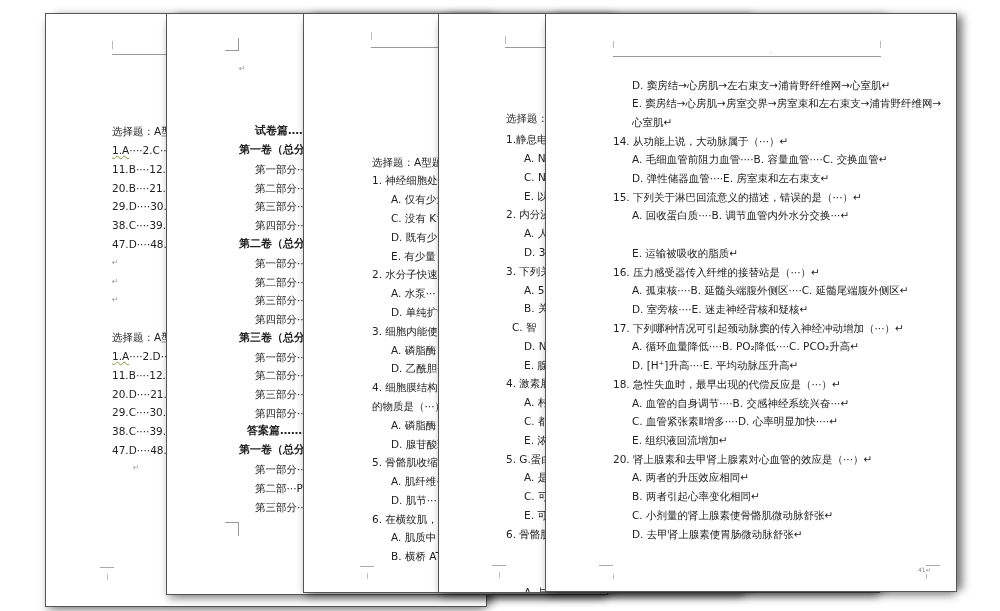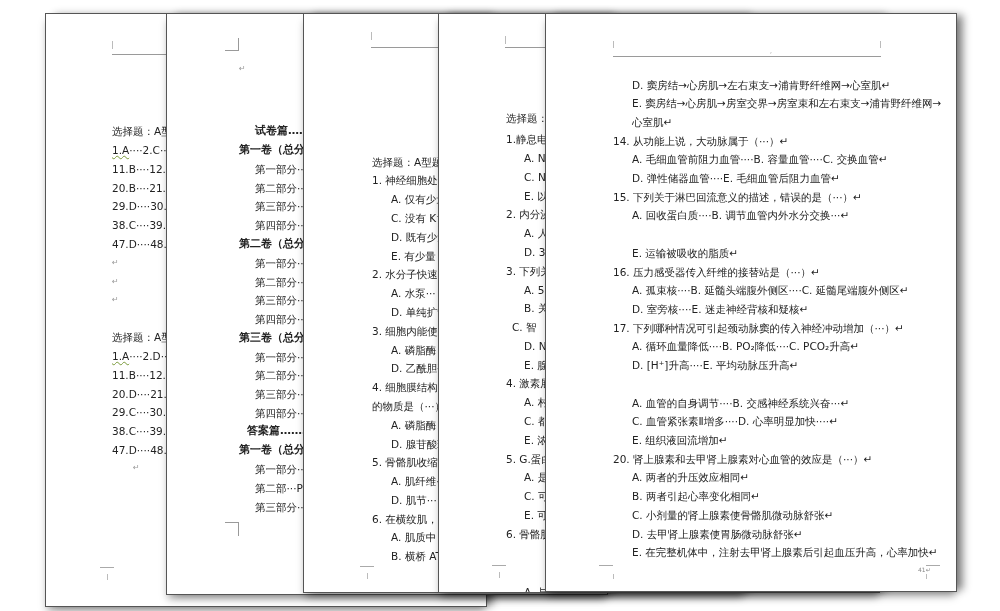--- a/index.html
+++ b/index.html
@@ -136,37 +136,37 @@
 <div class="page" style="left:545px; top:13px; width:410px; height:577px; z-index:5;">
   <div class="tick" style="left:67px; top:27px; height:7px;"></div>
   <div class="tick" style="left:334px; top:27px; height:7px;"></div>
   <div class="hdr-line" style="left:67px; top:42px; width:268px;"></div>
   <div class="line mark" style="left:224px; top:30px; font-size:6px;">,</div>
   <div class="line" style="left:86px; top:82px;">E. 窦房结→心房肌→房室交界→房室束和左右束支→浦肯野纤维网→</div>
   <div class="line" style="left:86px; top:64px;">D. 窦房结→心房肌→左右束支→浦肯野纤维网→心室肌↵</div>
   <div class="line" style="left:86px; top:101px;">心室肌↵</div>
   <div class="line" style="left:67px; top:120px;">14. 从功能上说，大动脉属于（···）↵</div>
   <div class="line" style="left:86px; top:138px;">A. 毛细血管前阻力血管····B. 容量血管····C. 交换血管↵</div>
-  <div class="line" style="left:86px; top:157px;">D. 弹性储器血管····E. 毛细血管后阻力血管↵</div>
+  <div class="line" style="left:86px; top:157px;">D. 弹性储器血管····E. 房室束和左右束支↵</div>
   <div class="line" style="left:67px; top:176px;">15. 下列关于淋巴回流意义的描述，错误的是（···）↵</div>
   <div class="line" style="left:86px; top:194px;">A. 回收蛋白质····B. 调节血管内外水分交换···↵</div>
   <div class="line" style="left:86px; top:232px;">E. 运输被吸收的脂质↵</div>
   <div class="line" style="left:67px; top:251px;">16. 压力感受器传入纤维的接替站是（···）↵</div>
   <div class="line" style="left:86px; top:269px;">A. 孤束核····B. 延髓头端腹外侧区····C. 延髓尾端腹外侧区↵</div>
   <div class="line" style="left:86px; top:288px;">D. 室旁核····E. 迷走神经背核和疑核↵</div>
   <div class="line" style="left:67px; top:307px;">17. 下列哪种情况可引起颈动脉窦的传入神经冲动增加（···）↵</div>
   <div class="line" style="left:86px; top:325px;">A. 循环血量降低····B. PO₂降低····C. PCO₂升高↵</div>
   <div class="line" style="left:86px; top:344px;">D. [H⁺]升高····E. 平均动脉压升高↵</div>
+  <div class="line" style="left:67px; top:363px;">18. 急性失血时，最早出现的代偿反应是（···）↵</div>
   <div class="line" style="left:86px; top:382px;">A. 血管的自身调节····B. 交感神经系统兴奋···↵</div>
   <div class="line" style="left:86px; top:400px;">C. 血管紧张素Ⅱ增多····D. 心率明显加快····↵</div>
   <div class="line" style="left:86px; top:419px;">E. 组织液回流增加↵</div>
   <div class="line" style="left:67px; top:438px;">20. 肾上腺素和去甲肾上腺素对心血管的效应是（···）↵</div>
   <div class="line" style="left:86px; top:456px;">A. 两者的升压效应相同↵</div>
   <div class="line" style="left:86px; top:475px;">B. 两者引起心率变化相同↵</div>
   <div class="line" style="left:86px; top:494px;text-align:center;">C. 小剂量的肾上腺素使骨骼肌微动脉舒张↵</div>
   <div class="line" style="left:86px; top:513px;">D. 去甲肾上腺素使胃肠微动脉舒张↵</div>
-  <div class="line" style="left:86px; top:531px;">E. 在完整机体中，注射去甲肾上腺素后引起血压升高，心率加快↵</div>
   <div class="ftr-line" style="left:53px; top:551px; width:14px;"></div>
   <div class="tick" style="left:67px; top:560px; height:5px;"></div>
   <div class="ftr-line" style="left:380px; top:551px; width:14px;"></div>
   <div class="pnum" style="left:372px; top:552px;">41↵</div>
   <div class="tick" style="left:380px; top:560px; height:5px;"></div>
 </div>
 
 </body></html>

